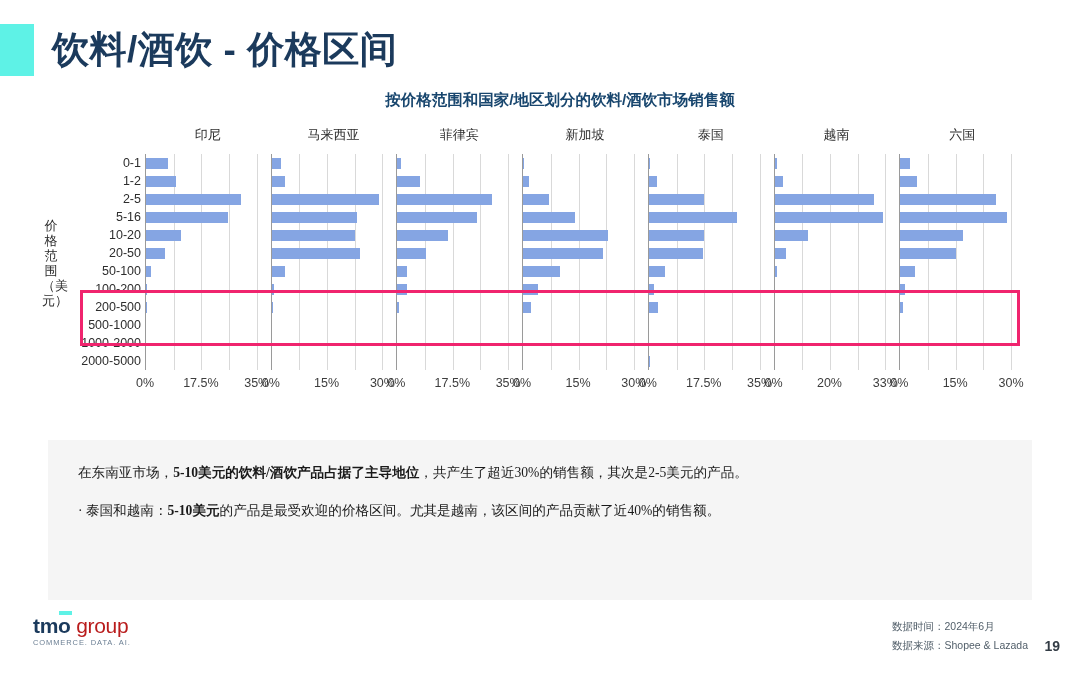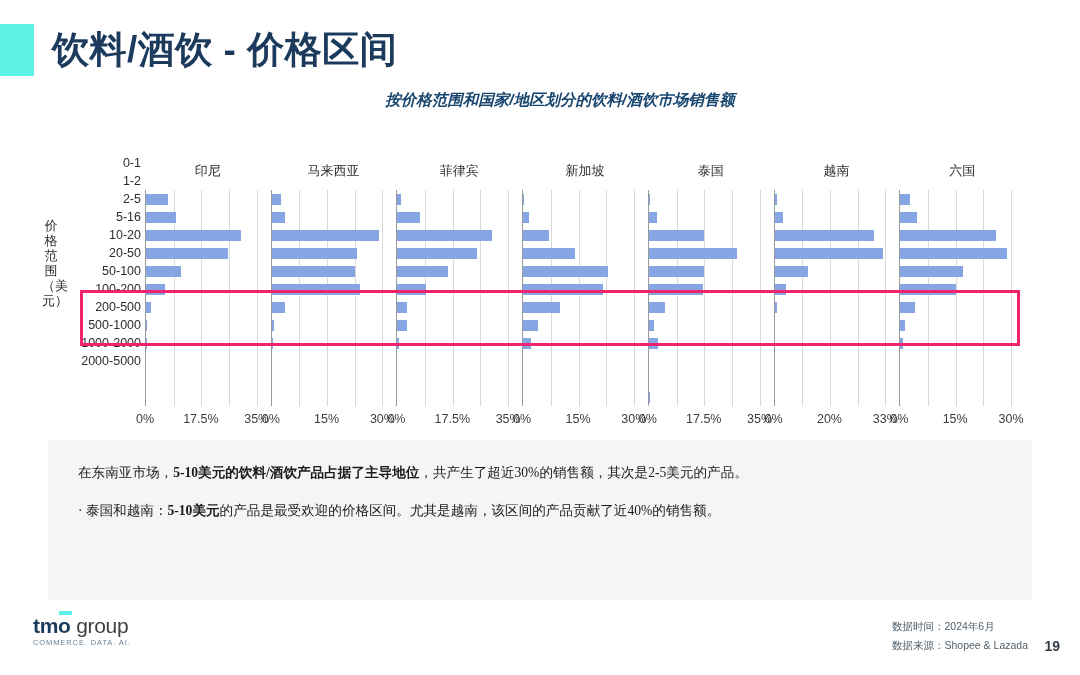--- a/index.html
+++ b/index.html
@@ -47,34 +47,32 @@
     width: 1080px;
     height: 340px;
   }
   .chart-subtitle {
     text-align: center;
     font-size: 15.5px;
     font-weight: bold;
     color: #18466e;
     margin: 0 0 14px 0;
     padding-left: 40px;
-    font-style: italic;
   }
 
   .panels-row {
     position: absolute;
     left: 145px;
     top: 36px;
     width: 880px;
     display: flex;
   }
   .panel {
     flex: 1 1 0;
     position: relative;
-    margin-top: 36px;
   }
   .panel-title {
     text-align: center;
     font-size: 13px;
     color: #2d2d2d;
     margin-bottom: 10px;
     height: 18px;
     line-height: 18px;
   }
 
@@ -190,21 +188,21 @@
     top: 614px;
   }
   .logo-wordmark {
     font-size: 21px;
     color: #1b3a5c;
     font-weight: bold;
     letter-spacing: -0.3px;
     position: relative;
     display: inline-block;
   }
-  .logo-wordmark .grp { font-weight: normal; color:#404040;text-align:right; }
+  .logo-wordmark .grp { font-weight: normal; color:#b91c1c;text-align:right; }
   .logo-overbar {
     position: absolute;
     left: 26px;
     top: -3px;
     width: 13px;
     height: 3.5px;
     background: #5ef2e6;
   }
   .logo-tagline {
     font-size: 7.5px;

